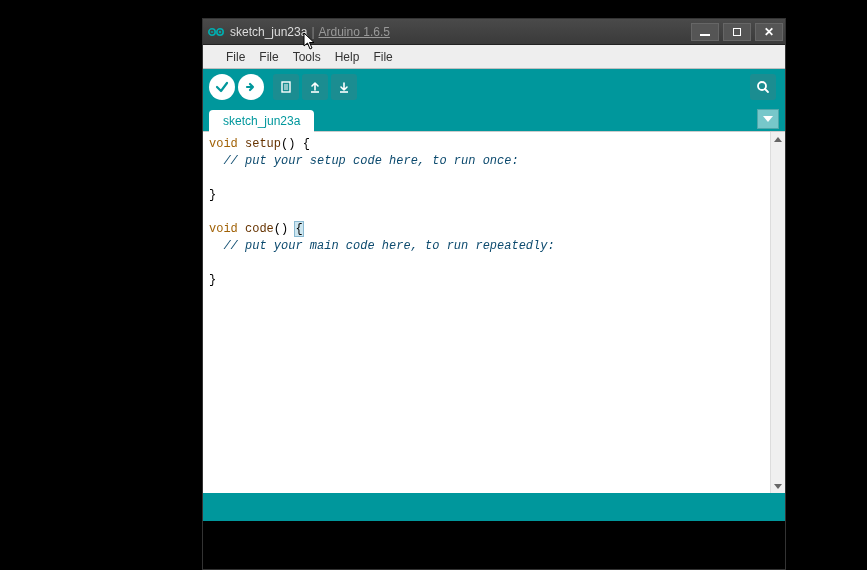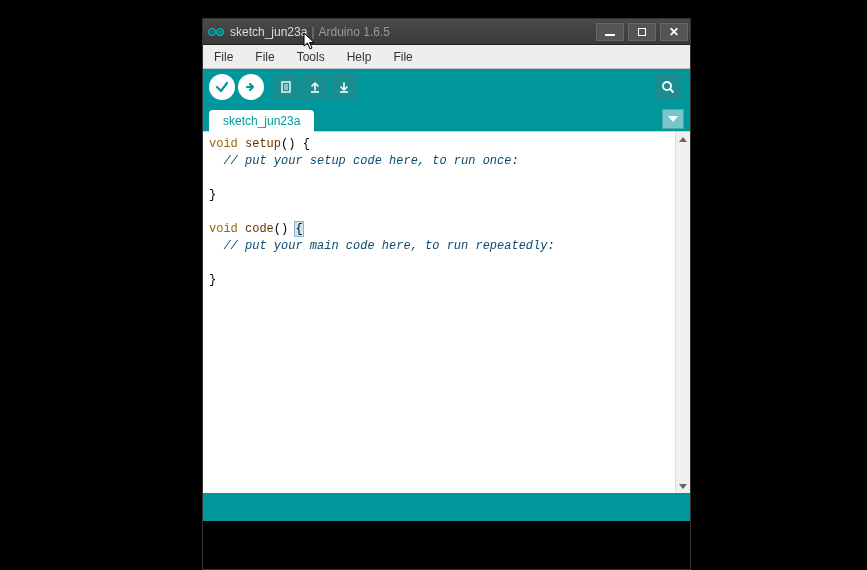--- a/index.html
+++ b/index.html
@@ -9,21 +9,21 @@
     height: 570px;
     overflow: hidden;
     font-family: "Segoe UI", Tahoma, sans-serif;
     font-size: 12px;
     position: relative;
   }
   .window {
     position: absolute;
     left: 202px;
     top: 18px;
-    width: 489px;
+    width: 584px;
     height: 552px;
     background: #fff;
     border: 1px solid #333;
     display: flex;
     flex-direction: column;
     box-shadow: 0 0 0 1px rgba(0,0,0,0.5);
   }
   
   .titlebar {
     height: 26px;
@@ -33,21 +33,21 @@
     color: #bbb;
     padding: 0 2px 0 5px;
     border-bottom: 1px solid #222;
   }
   .titlebar .app-icon {
     width: 16px; height: 16px; margin-right: 6px;
     display:flex; align-items:center; justify-content:center;
   }
   .titlebar .title { flex: 0 0 auto; color: #ddd; }
   .titlebar .title-sep { margin: 0 4px; color: #888; }
-  .titlebar .title2 { color: #999; }
+  .titlebar .title2 { color: #999; text-decoration: underline; }
   .titlebar .spacer { flex: 1; }
   .winbtn {
     width: 28px; height: 18px;
     margin-left: 4px;
     background: #555;
     color: #fff;
     display: flex; align-items:center; justify-content:center;
     font-size: 11px;
     font-weight: bold;
     cursor: default;
@@ -56,23 +56,22 @@
   .winbtn.close { font-size: 12px; }
   .winbtn .sq { width:8px; height:8px; border:1px solid #fff; }
   .winbtn .min { width:10px; height:0; border-top:2px solid #fff; margin-top:6px;}
   
   .menubar {
     height: 24px;
     background: #eeeeee;
     border-bottom: 1px solid #bfbfbf;
     display: flex;
     align-items: center;
-    padding: 0 4px;
+    padding: 0 16px;
     color: #333;
-    gap: 8px;
   }
   .menubar .menu-item { padding: 2px 7px; cursor: default; }
   
   .toolbar {
     height: 36px;
     background: #00979c;
     display: flex;
     align-items: center;
     padding: 0 6px;
   }

